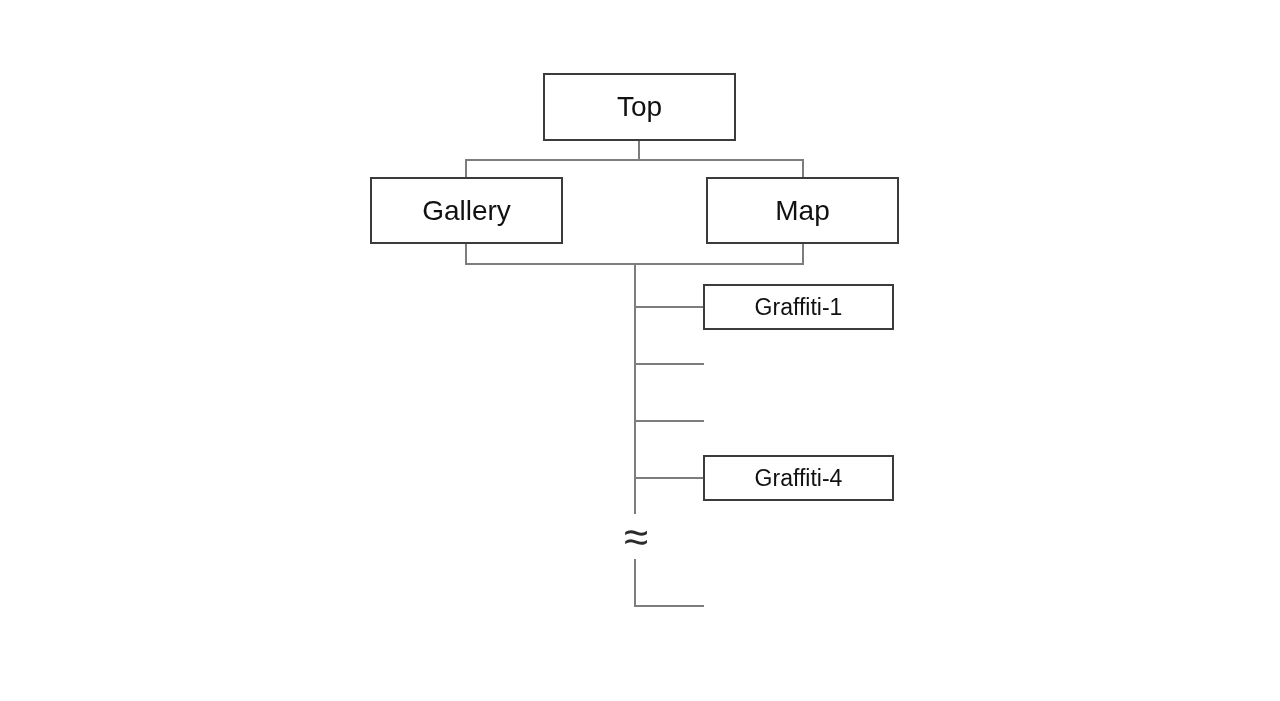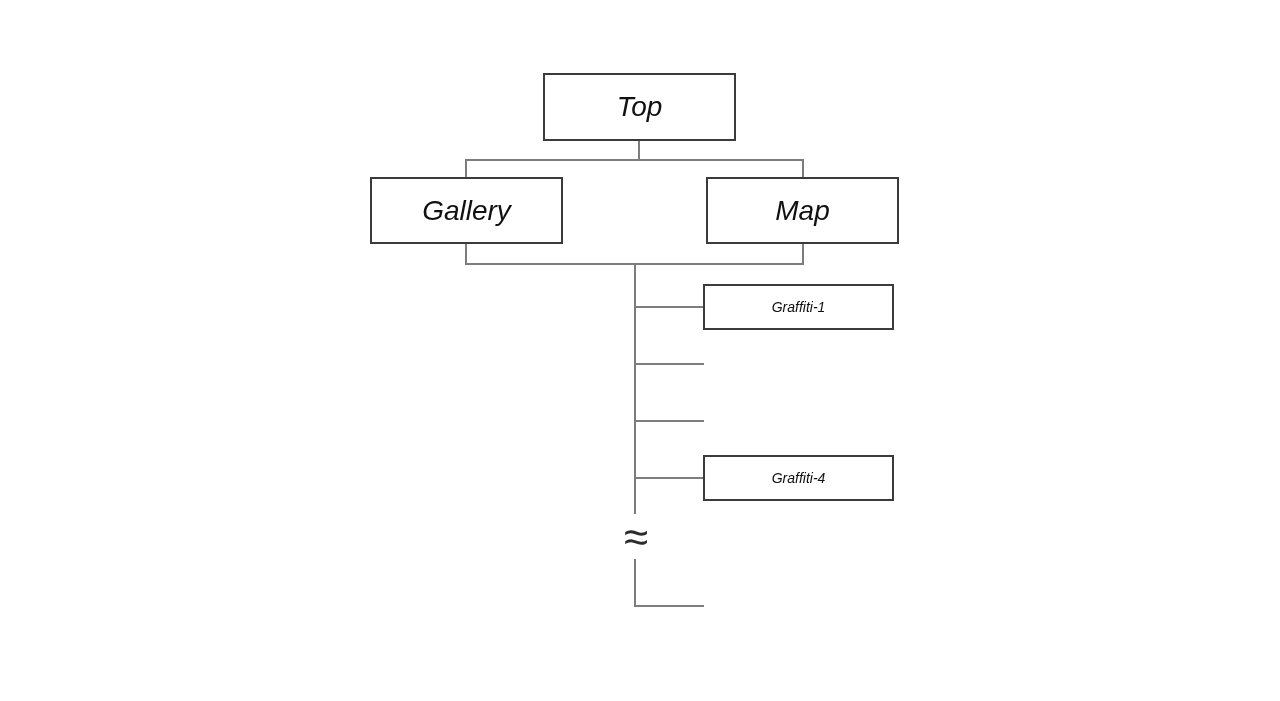--- a/index.html
+++ b/index.html
@@ -22,24 +22,23 @@
   .line.h{height:2px;}
   .line.v{width:2px;}
   .node{
     position:absolute;
     box-sizing:border-box;
     display:flex;align-items:center;justify-content:center;
     background:var(--box-fill);
     border:2px solid var(--box-border);
     color:var(--text);
     text-align:center;
-    font-style:italic;
   }
   .node.lg{font-size:28px;}
-  .node.sm{font-size:14px;}
+  .node.sm{font-size:23px;}
   .break-symbol{
     position:absolute;
     left:610px;top:517px;width:52px;height:40px;
     display:flex;align-items:center;justify-content:center;
     font-size:44px;line-height:1;
     color:var(--break);
     background:var(--background);
   }
 </style>
 </head>

